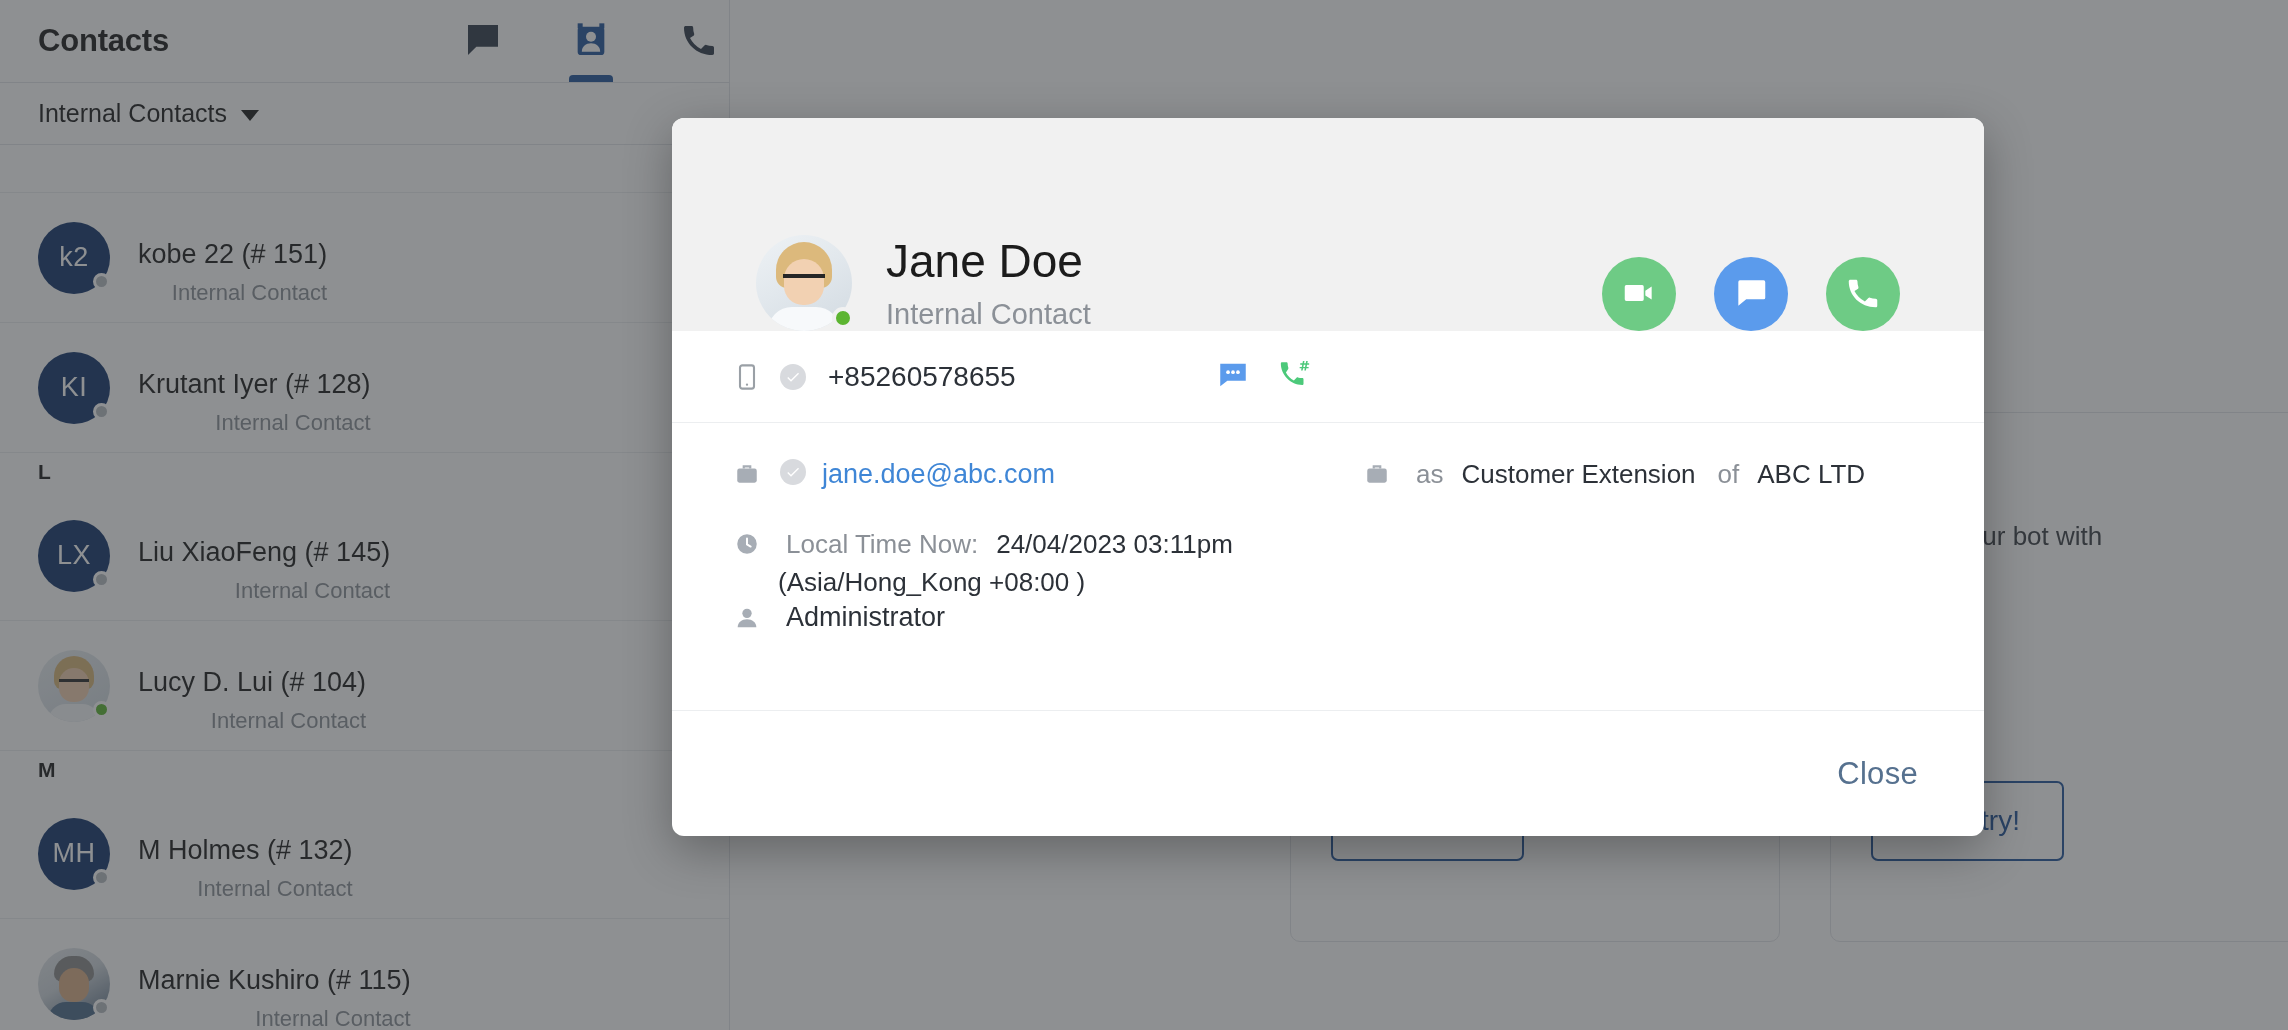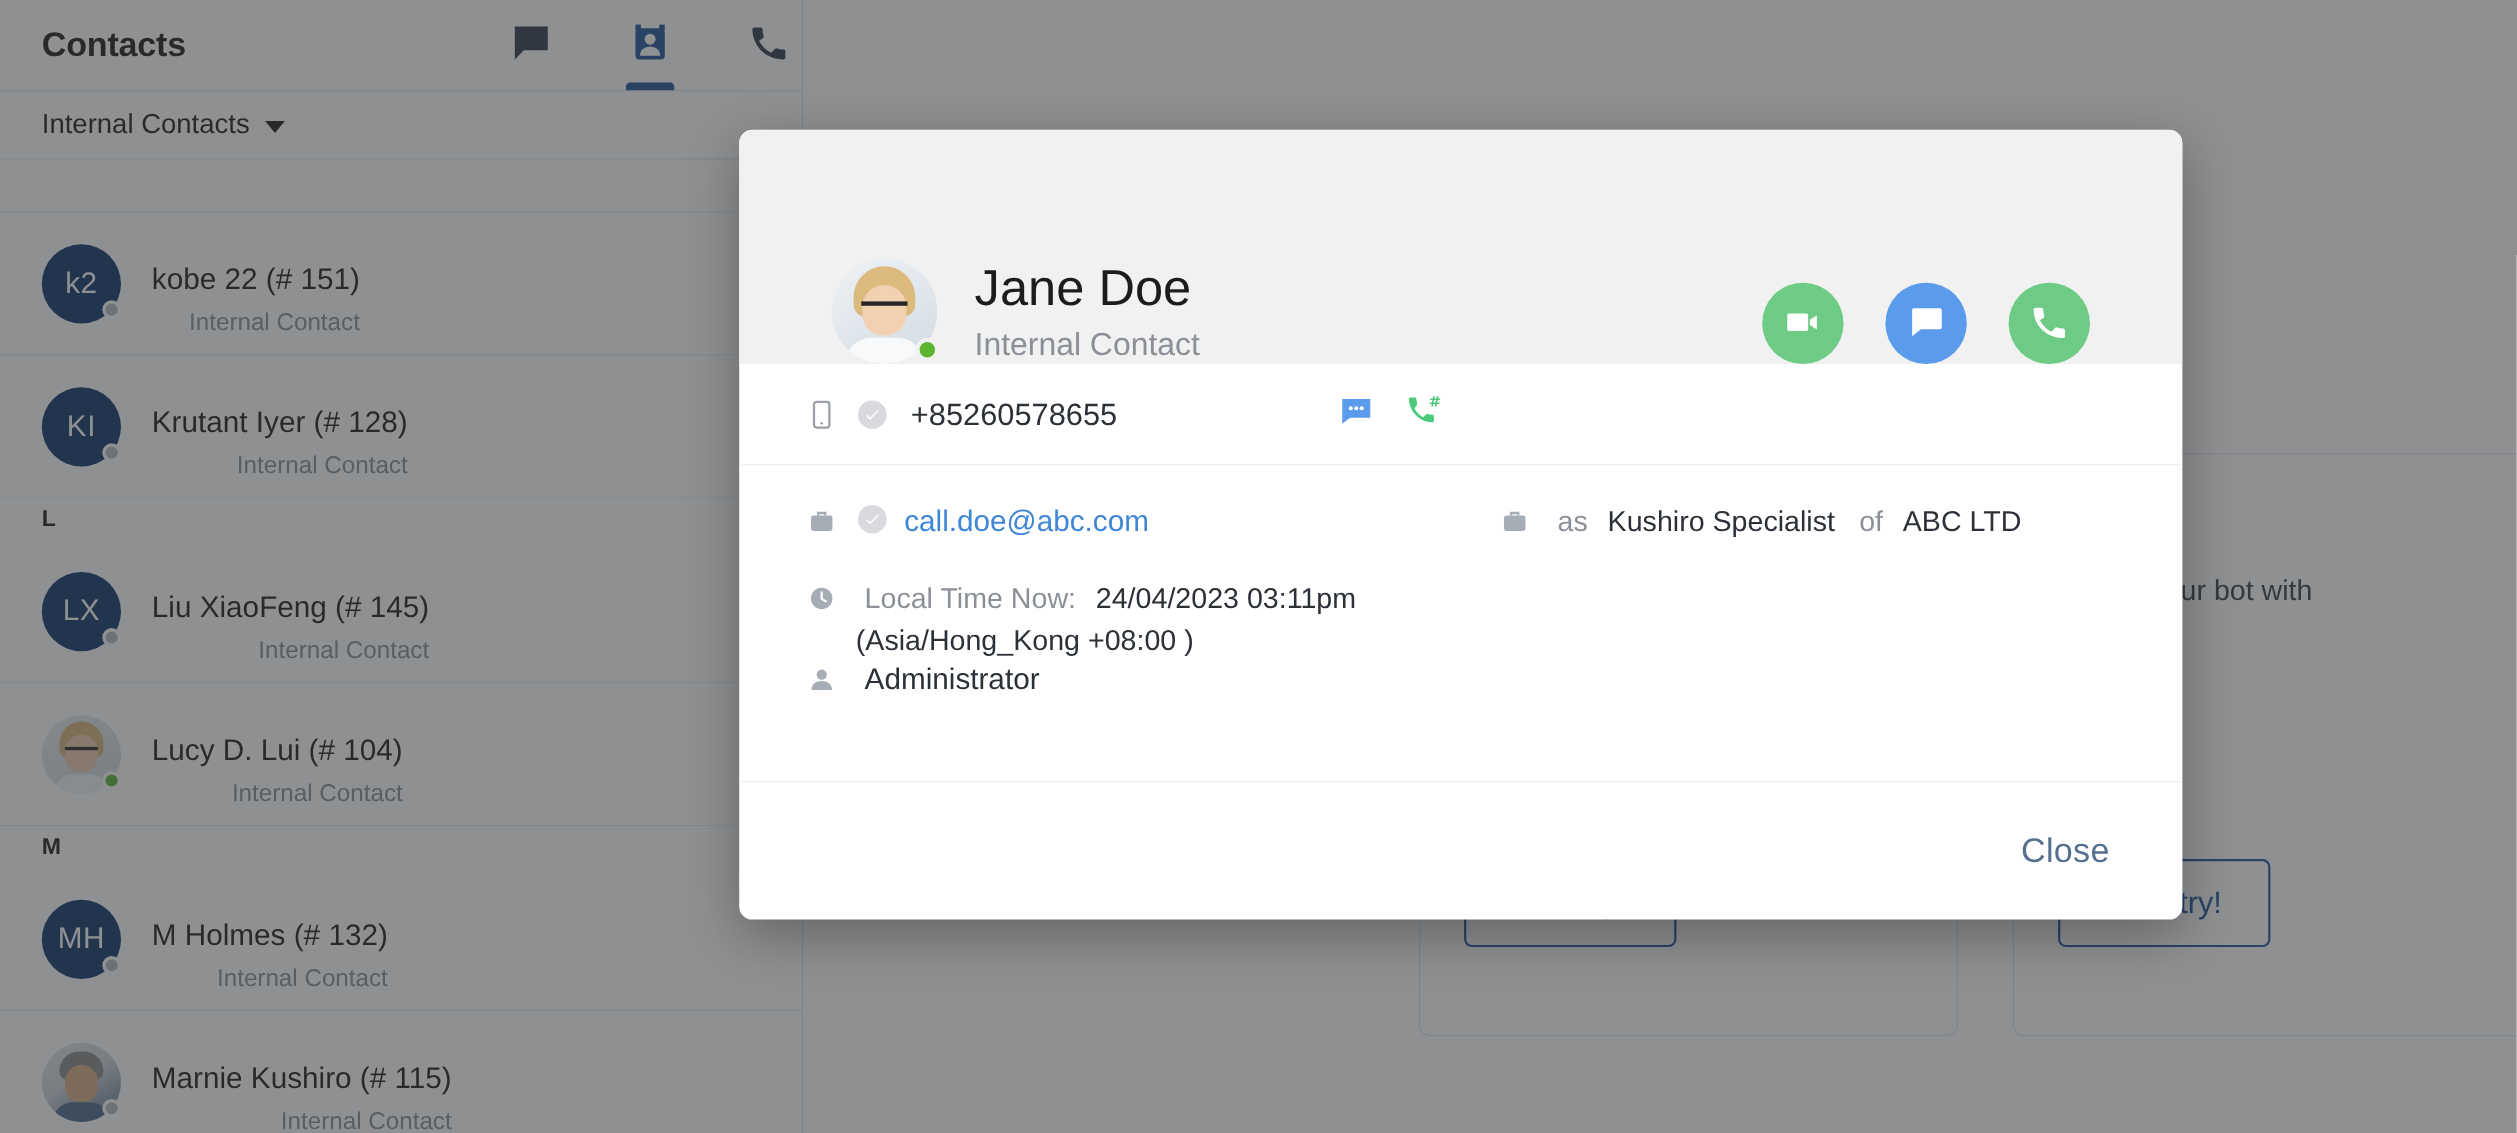--- a/index.html
+++ b/index.html
@@ -495,32 +495,32 @@
               <svg width="26" height="26" viewBox="0 0 24 24">
                   <rect x="3" y="7" width="18" height="13" rx="2" fill="#a7adb5"></rect>
                   <path d="M9 7V5h6v2" fill="none" stroke="#a7adb5" stroke-width="2"></path>
                 </svg>
             </span>
             <span class="verified">
               <svg width="16" height="16" viewBox="0 0 24 24">
                   <path fill="#ffffff" d="M9 16.2 4.8 12l-1.4 1.4L9 19 21 7l-1.4-1.4z"></path>
                 </svg>
             </span>
-            <a class="email-link" href="#">call.doe@abc.com</a>
+            <a class="email-link" href="#">jane.doe@abc.com</a>
           </div>
 
           <div class="dline">
             <span class="ico">
               <svg width="26" height="26" viewBox="0 0 24 24">
                   <rect x="3" y="7" width="18" height="13" rx="2" fill="#a7adb5"></rect>
                   <path d="M9 7V5h6v2" fill="none" stroke="#a7adb5" stroke-width="2"></path>
                 </svg>
             </span>
             <span class="d-lbl">as</span>
-            <span class="d-val">Kushiro Specialist</span>
+            <span class="d-val">Customer Extension</span>
             <span class="d-lbl">of</span>
             <span class="d-val">ABC LTD</span>
           </div>
 
 
           <div>
             <div class="dline" style="margin-bottom:14px;">
               <span class="ico">
                 <svg width="26" height="26" viewBox="0 0 24 24">
                     <circle cx="12" cy="12" r="9" fill="#a7adb5"></circle>

